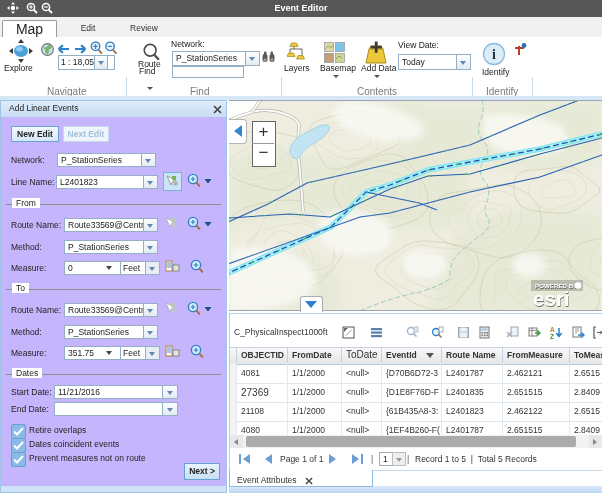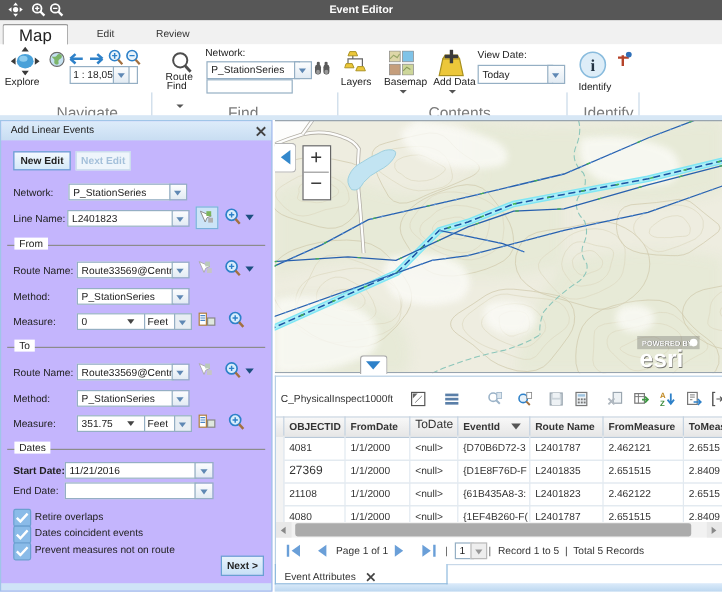--- a/index.html
+++ b/index.html
@@ -1,18 +1,18 @@
 <!DOCTYPE html>
 <html><head><meta charset="utf-8">
 <style>
 html,body{margin:0;padding:0;width:602px;height:493px;overflow:hidden;
  font-family:"Liberation Sans",sans-serif;background:#fff;}
 .abs{position:absolute;}
 .lbl{position:absolute;font-size:8.5px;color:#222;white-space:nowrap;}
-.glbl{position:absolute;font-size:13px;color:#7a7a7a;white-space:nowrap;text-align:center;}
+.glbl{position:absolute;font-size:10px;color:#7a7a7a;white-space:nowrap;text-align:center;}
 .fld{position:absolute;border:1px solid #95afc4;background:#fff;font-size:8.5px;color:#222;white-space:nowrap;overflow:hidden;}
 .dbtn{position:absolute;border:1px solid #95afc4;background:linear-gradient(#fcfdfe,#e2ebf3);}
 .dbtn i{position:absolute;left:50%;top:50%;margin:-1.5px 0 0 -3.5px;border:3.5px solid transparent;border-top:4px solid #5f88b4;border-bottom:none;}
 .sep{position:absolute;width:1px;background:#c9d9e8;top:40px;height:53px;}
 .leg{position:absolute;height:1px;background:#8c8c8c;}
 .legt{position:absolute;font-size:8.5px;color:#222;background:#fff;padding:0 4px;white-space:nowrap;}
 .cb{position:absolute;width:13px;height:13px;background:#8abbe8;border:1px solid #6aa0d0;border-radius:2px;}
 .cb svg{position:absolute;left:1px;top:2px;}
 </style></head>
 <body>
@@ -272,21 +272,21 @@
  </svg>
  <svg class="abs" style="left:189px;top:243px" width="15" height="15" viewBox="0 0 15 15">
   <circle cx="6" cy="6" r="4.6" fill="#d9edfb" stroke="#2e81c9" stroke-width="1.4"></circle>
   <path d="M3.8 6h4.4M6 3.8v4.4" stroke="#2e81c9" stroke-width="1.2"></path>
   <path d="M9.2 9.4l3.6 4" stroke="#a3703f" stroke-width="2"></path>
  </svg>
 
  <div class="leg" style="left:5px;top:273px;width:215px;"></div>
  <div class="legt" style="left:11px;top:267px;">Dates</div>
 
- <div class="lbl" style="left:10px;top:286px;font-weight:bold;">Start Date:</div>
+ <div class="lbl" style="left:10px;top:286px;">Start Date:</div>
  <div class="fld" style="left:53px;top:284px;width:102px;height:12px;line-height:12px;padding:0 3px;">11/21/2016</div>
  <div class="dbtn" style="left:161px;top:284px;width:14px;height:12px;">
       <i></i>
     </div>
  <div class="lbl" style="left:10px;top:303px;">End Date:</div>
  <div class="fld" style="left:53px;top:301px;width:102px;height:12px;line-height:12px;padding:0 3px;"></div>
  <div class="dbtn" style="left:161px;top:301px;width:14px;height:12px;">
       <i></i>
     </div>
 

